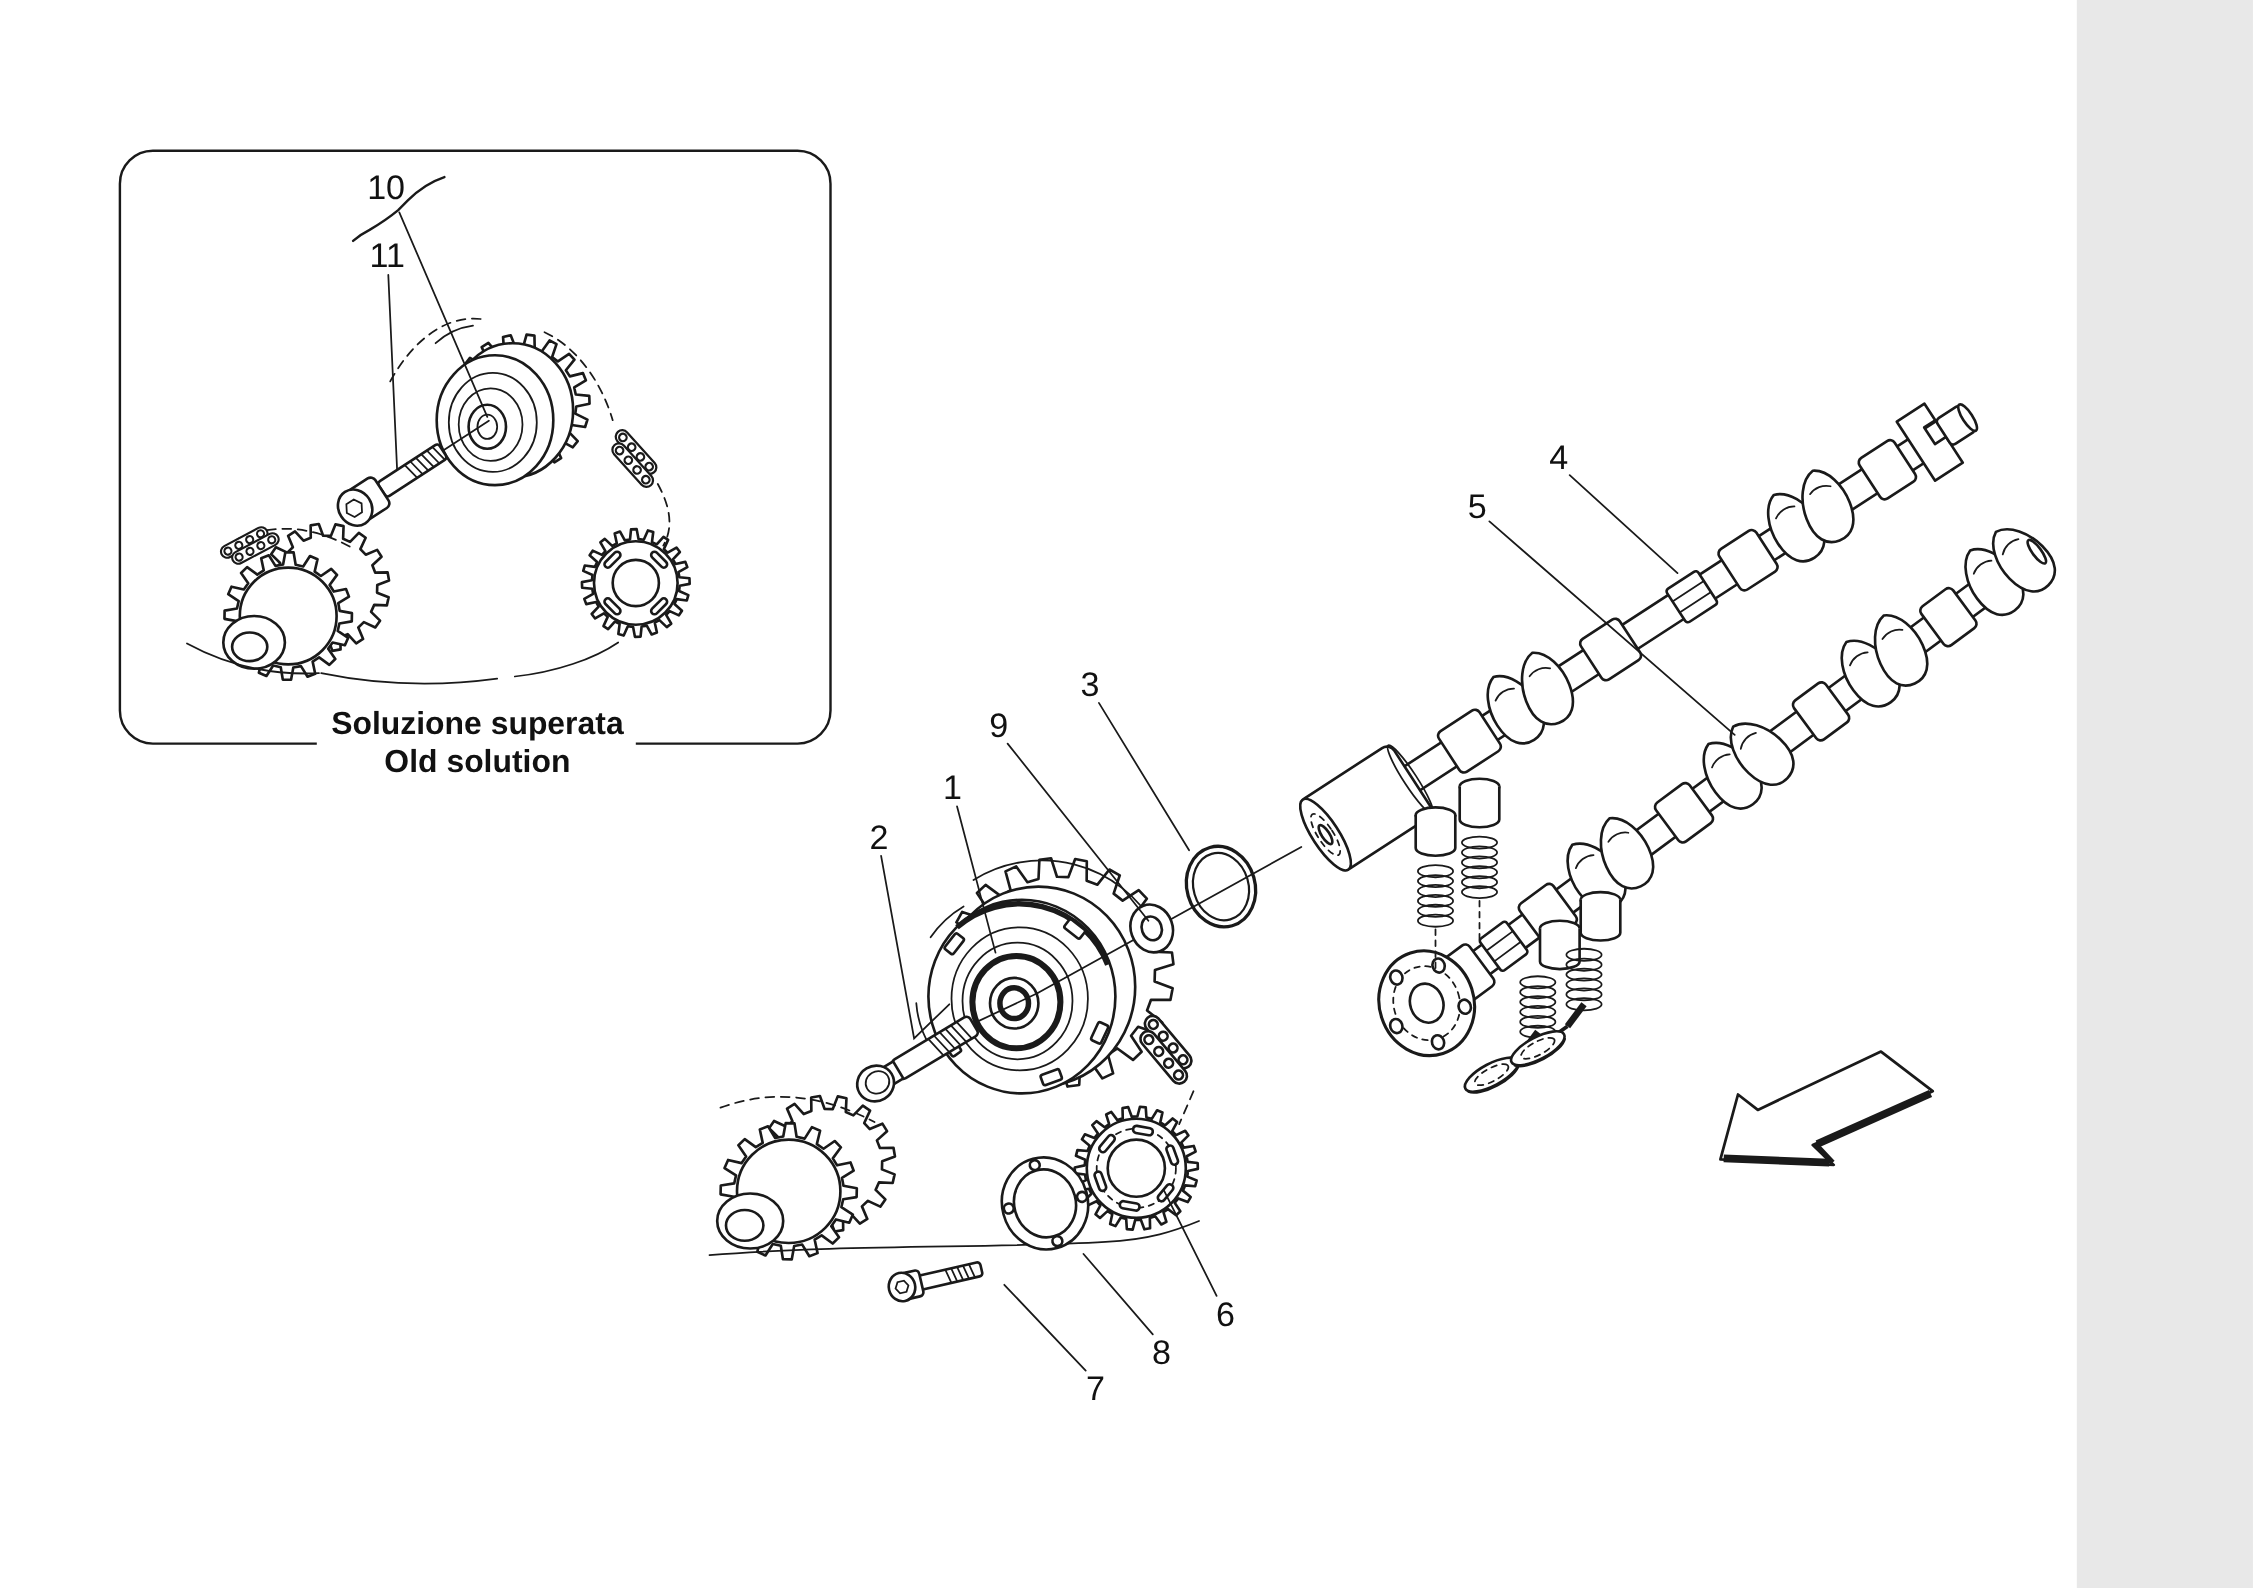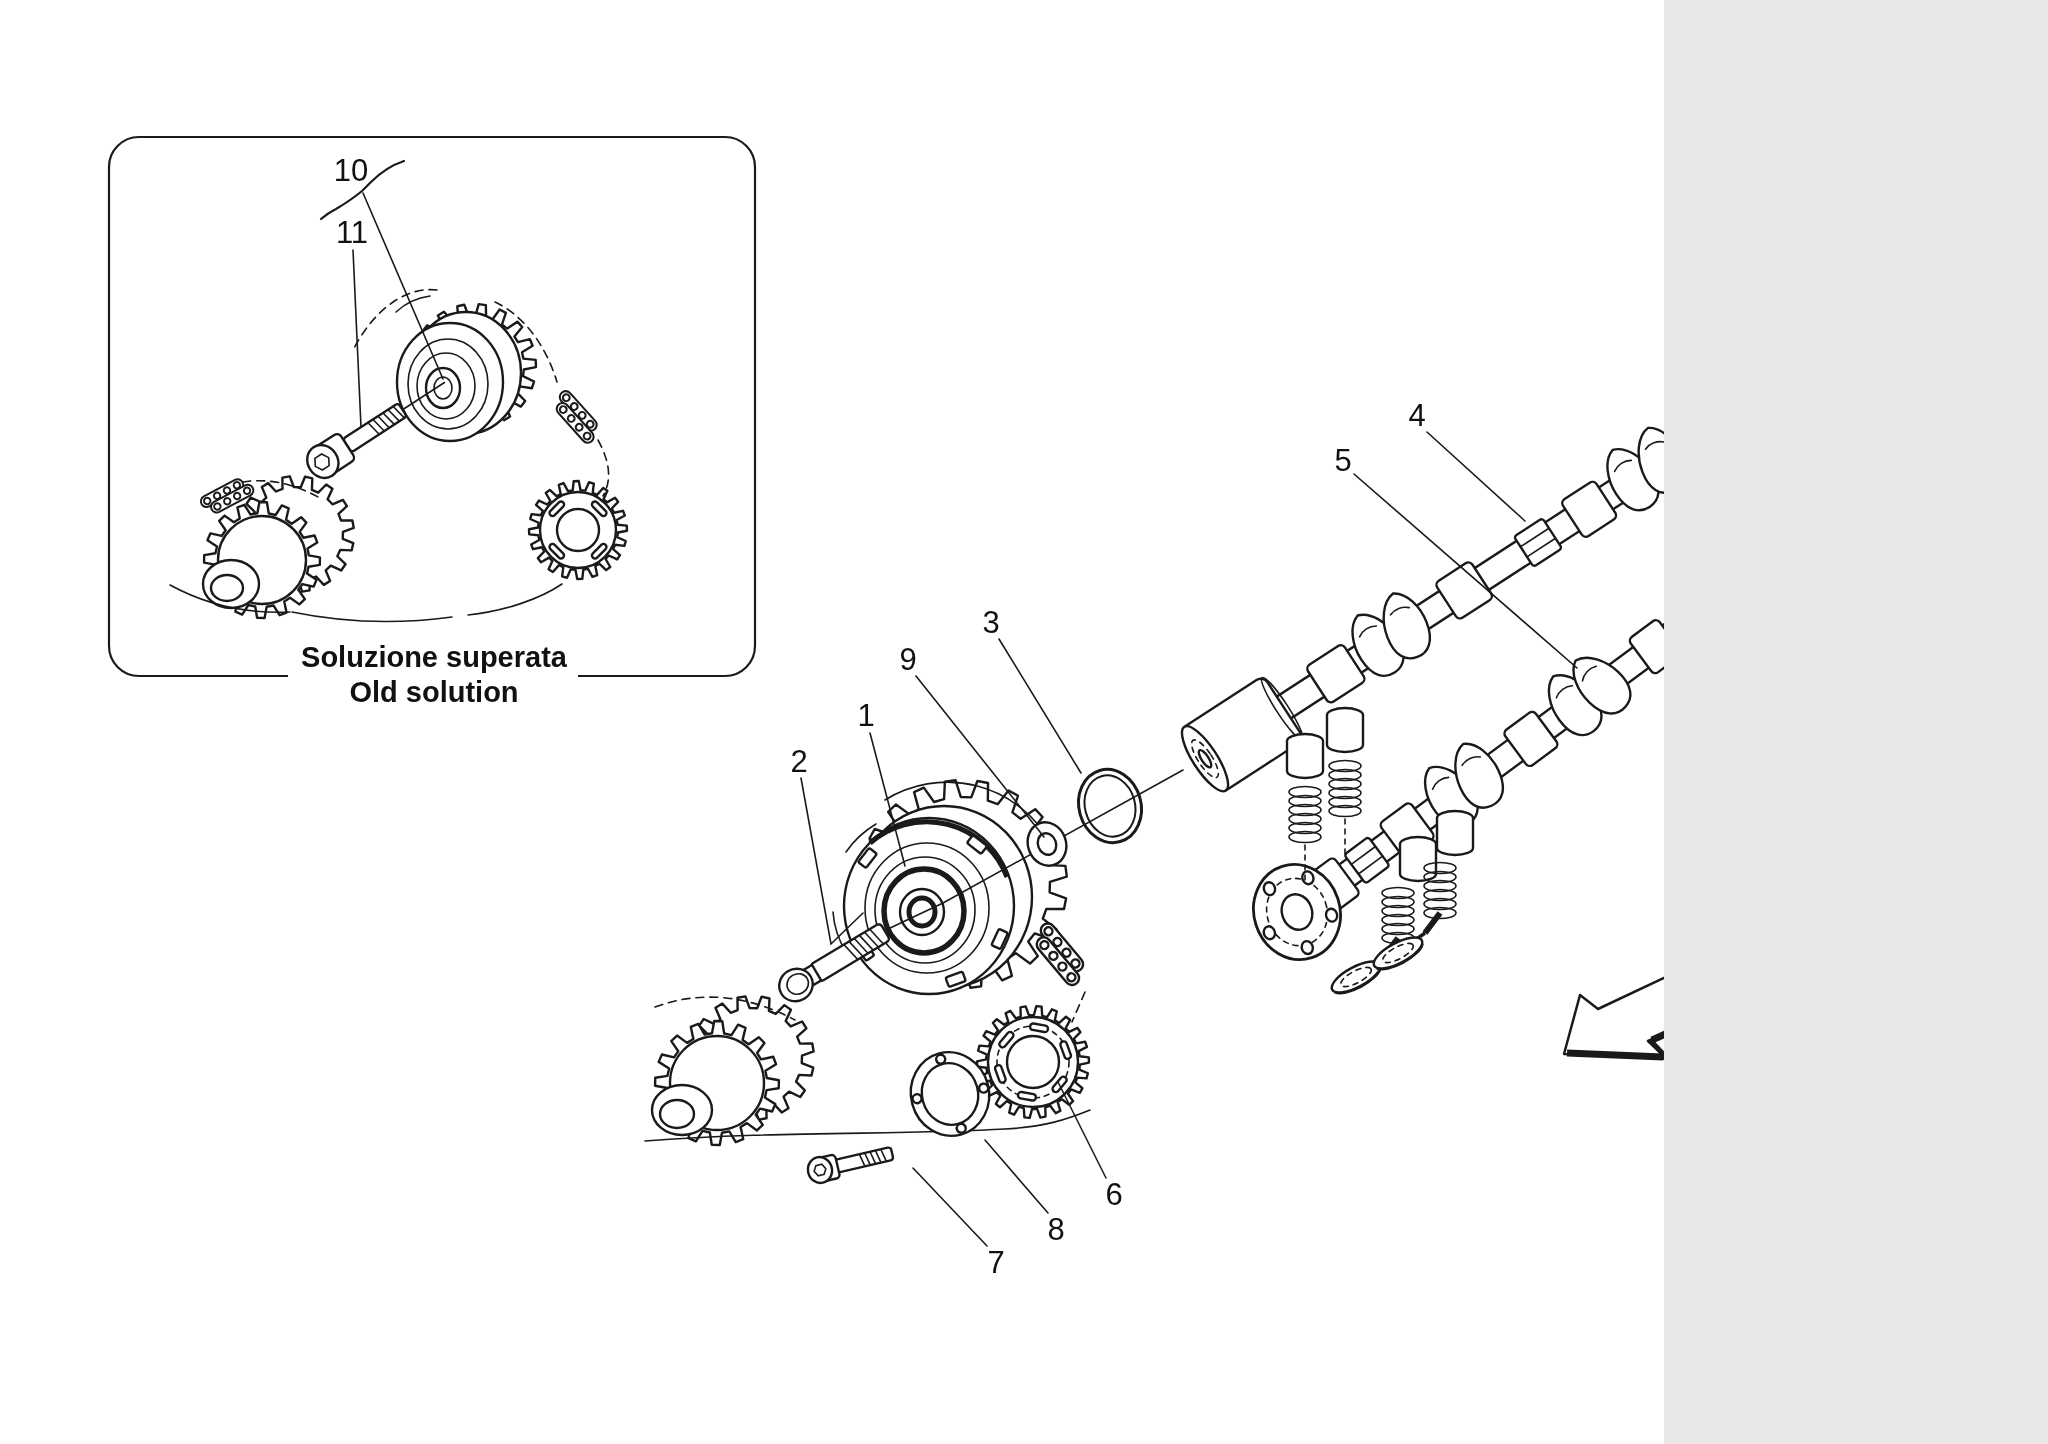--- a/index.html
+++ b/index.html
@@ -1,16 +1,16 @@
 <!DOCTYPE html>
 <html style="--line: #1a1a1a; --text: #111111; --bg: #ffffff;"><head>
 <meta charset="utf-8">
 <style>
   html,body{margin:0;padding:0;background:#e8e8e8;}
-  .stage{position:relative;width:1664px;height:1444px;background:var(--bg,#fff);overflow:hidden;
+  .stage{position:relative;width:1888px;height:1444px;background:var(--bg,#fff);overflow:hidden;
          font-family:"Liberation Sans", sans-serif;}
   svg{display:block;width:2048px;height:1444px;}
   .part{fill:#fff;stroke:var(--line,#1a1a1a);stroke-width:2.4;stroke-linejoin:round;}
   .part2{fill:#fff;stroke:var(--line,#1a1a1a);stroke-width:2.8;stroke-linejoin:round;}
   .thin{fill:none;stroke:var(--line,#1a1a1a);stroke-width:1.6;stroke-linecap:round;}
   .med{fill:none;stroke:var(--line,#1a1a1a);stroke-width:2.2;stroke-linecap:round;}
   .thick{fill:none;stroke:var(--line,#1a1a1a);stroke-width:5;}
   .dash{stroke-dasharray:8 6;}
   .ghost{stroke-dasharray:5 5;}
   .callout{font-family:"Liberation Sans",sans-serif;font-size:31px;fill:var(--text,#111);}

